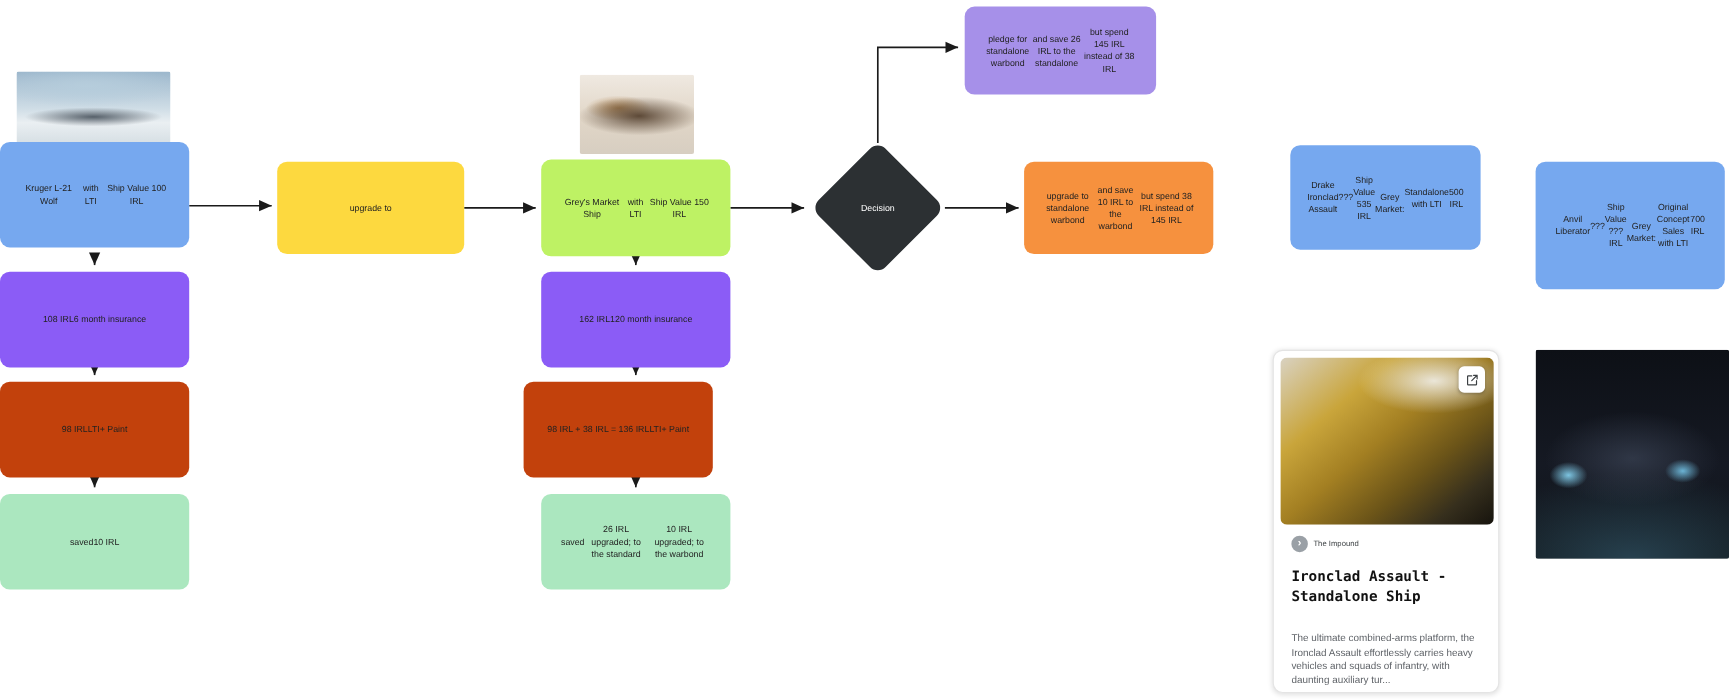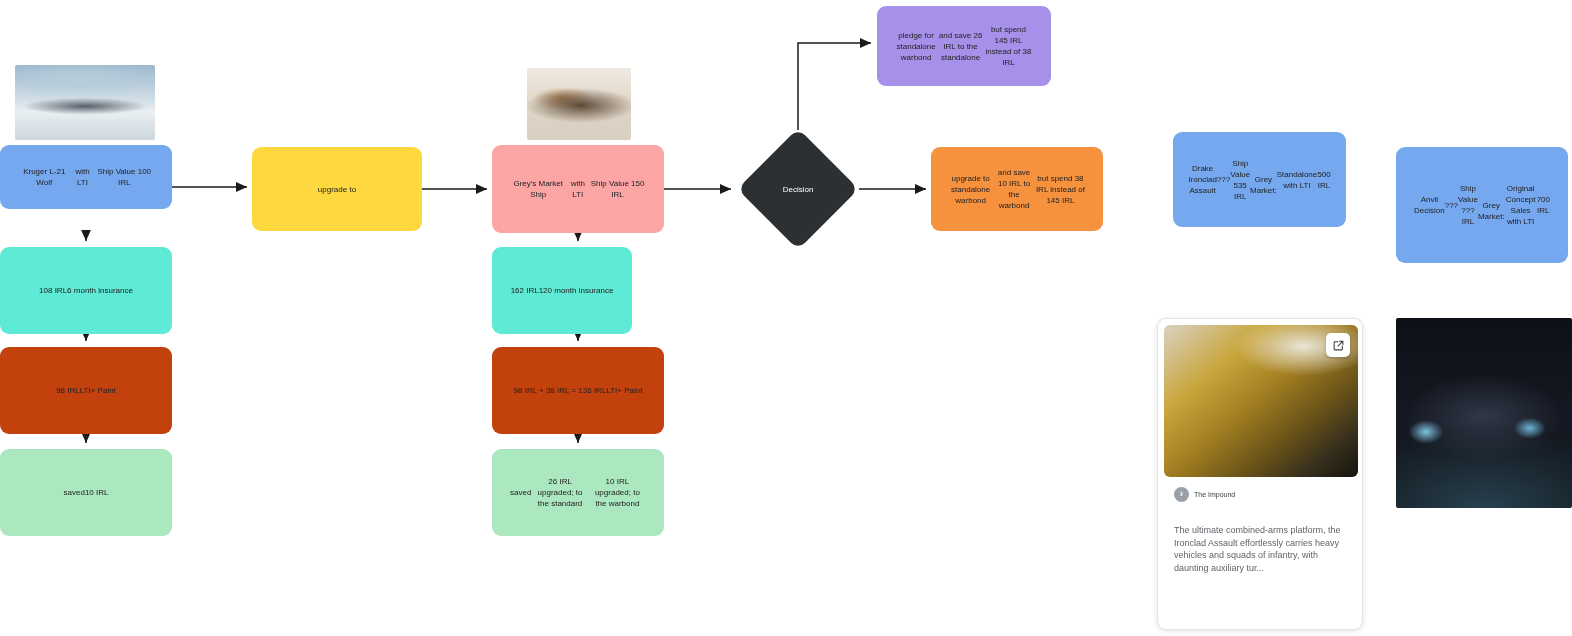--- a/index.html
+++ b/index.html
@@ -11,23 +11,23 @@
 
   .node {
     position:absolute; border-radius:9px; padding:18px;
     display:flex; flex-direction:row; justify-content:center; align-items:center;
     text-align:center; font-size:8px; line-height:11px; color:#222;
   }
   .node span { display:block; }
   .node .gap { margin-top:11px;text-align:center; }
 
   .c-blue      { background:#76a8ef; }
-  .c-lightblue { background:#fca5a5; }
+  .c-lightblue { background:#bef264; }
   .c-yellow    { background:#fdd93f; }
-  .c-red       { background:#5eead4; }
+  .c-red       { background:#8b5cf6; }
   .c-tan       { background:#c2410c; }
   .c-green     { background:#abe7bf; }
   .c-purple    { background:#a690e9; }
   .c-orange    { background:#f6913e; }
 
   .decision { position:absolute; left:737px; top:128px; width:122px; height:122px; }
   .decision .shape { position:absolute; left:18px; top:18px; width:86px; height:86px;
     background:#2c3033; transform:rotate(45deg); border-radius:10px; }
   .decision .label { position:absolute; inset:0; display:flex; align-items:center;
     justify-content:center; color:#fff; font-size:8px; }
@@ -92,21 +92,21 @@
       <path d="M86,334 V341" marker-end="url(#ah)"></path>
       <path d="M86,434 V443" marker-end="url(#ah)"></path>
       <path d="M578,233 V241" marker-end="url(#ah)"></path>
       <path d="M578,334 V341" marker-end="url(#ah)"></path>
       <path d="M578,434 V443" marker-end="url(#ah)"></path>
     </g>
   </svg>
 
   <div class="ship-img img-kruger"></div>
 
-  <div class="node c-blue" style="left:0;top:145px;width:172px;height:64px">
+  <div class="node c-blue" style="left:0;top:129px;width:172px;height:96px">
     <span>Kruger L-21 Wolf</span>
     <span>with LTI</span>
     <span>Ship Value 100 IRL</span>
   </div>
 
   <div class="node c-red" style="left:0;top:247px;width:172px;height:87px">
     <span>108 IRL</span>
     <span>6 month insurance</span>
   </div>
 
@@ -126,26 +126,26 @@
   </div>
 
   <div class="ship-img img-greys"></div>
 
   <div class="node c-lightblue" style="left:492px;top:145px;width:172px;height:88px">
     <span>Grey's Market Ship</span>
     <span>with LTI</span>
     <span>Ship Value 150 IRL</span>
   </div>
 
-  <div class="node c-red" style="left:492px;top:247px;width:140px;height:87px">
+  <div class="node c-red" style="left:492px;top:247px;width:172px;height:87px">
     <span>162 IRL</span>
     <span>120 month insurance</span>
   </div>
 
-  <div class="node c-tan" style="left:492px;top:347px;width:172px;height:87px">
+  <div class="node c-tan" style="left:476px;top:347px;width:172px;height:87px">
     <span>98 IRL + 38 IRL = 136 IRL</span>
     <span>LTI</span>
     <span>+ Paint</span>
   </div>
 
   <div class="node c-green" style="left:492px;top:449px;width:172px;height:87px">
     <span>saved</span>
     <span>26 IRL upgraded; to the standard</span>
     <span>10 IRL upgraded; to the warbond</span>
   </div>
@@ -170,40 +170,41 @@
   <div class="node c-blue" style="left:1173px;top:132px;width:173px;height:95px">
     <span>Drake Ironclad Assault</span>
     <span>???</span>
     <span>Ship Value 535 IRL</span>
     <span class="gap">Grey Market:</span>
     <span>Standalone with LTI</span>
     <span>500 IRL</span>
   </div>
 
   <div class="node c-blue" style="left:1396px;top:147px;width:172px;height:116px">
-    <span>Anvil Decision</span>
+    <span>Anvil Liberator</span>
     <span>???</span>
     <span>Ship Value ??? IRL</span>
     <span class="gap">Grey Market:</span>
     <span>Original Concept Sales with LTI</span>
     <span>700 IRL</span>
   </div>
 
   <div class="card">
     <div class="card-img">
       <div class="ext-btn">
         <svg viewBox="0 0 24 24" width="13" height="13">
           <path d="M14 4h6v6M20 4l-9 9M19 13v6a1 1 0 0 1-1 1H5a1 1 0 0 1-1-1V6a1 1 0 0 1 1-1h6" stroke="#3c4043" stroke-width="2" fill="none" stroke-linecap="round" stroke-linejoin="round"></path>
         </svg>
       </div>
     </div>
     <div class="card-body">
       <div class="card-source">
         <span class="avatar">›</span>
         <span class="source-name">The Impound</span>
       </div>
+      <div class="card-title">Ironclad Assault - Standalone Ship</div>
       <div class="card-desc">The ultimate combined-arms platform, the Ironclad Assault effortlessly carries heavy vehicles and squads of infantry, with daunting auxiliary tur...</div>
     </div>
   </div>
 
   <div class="ship-img img-space"></div>
 
 </div>
 
 </body></html>

